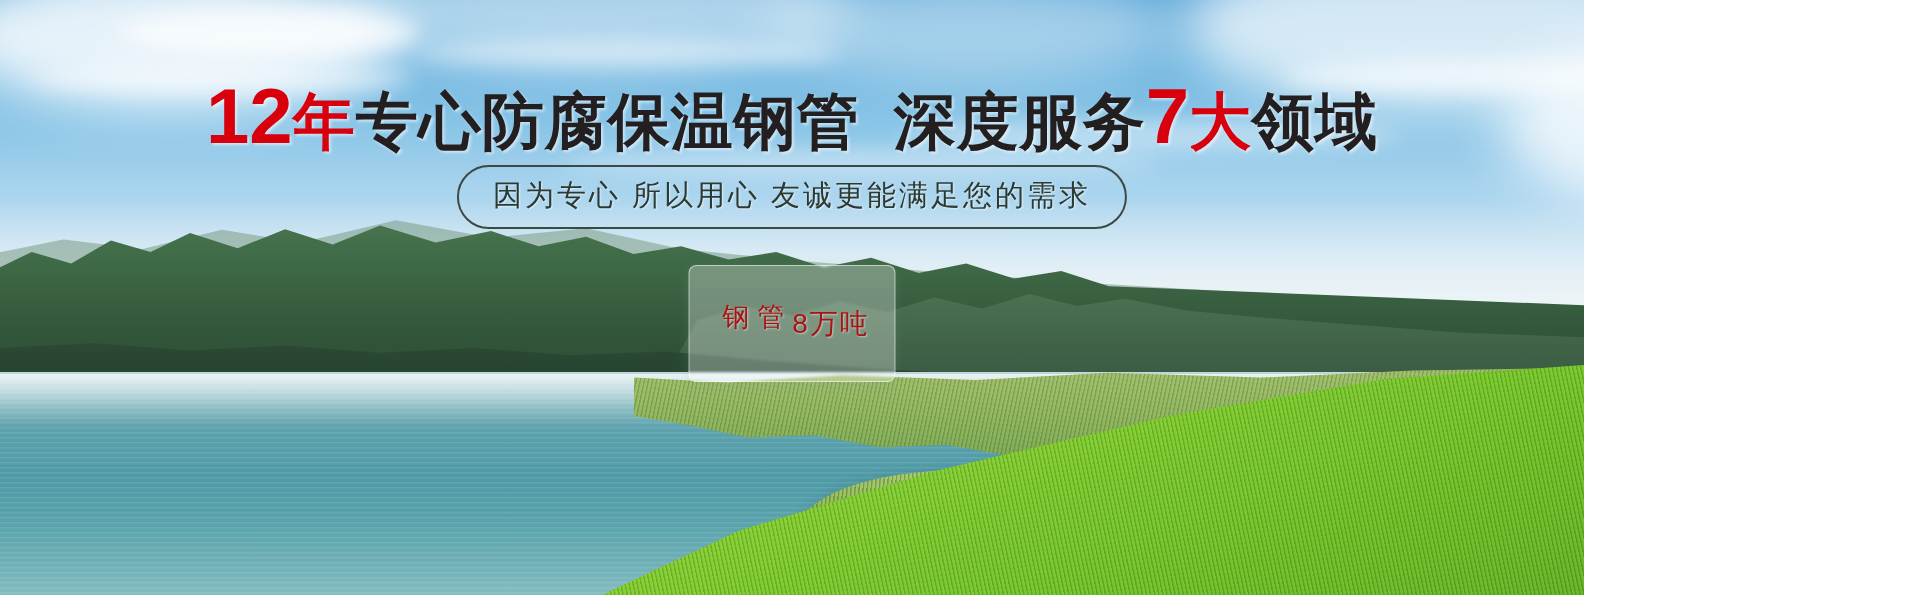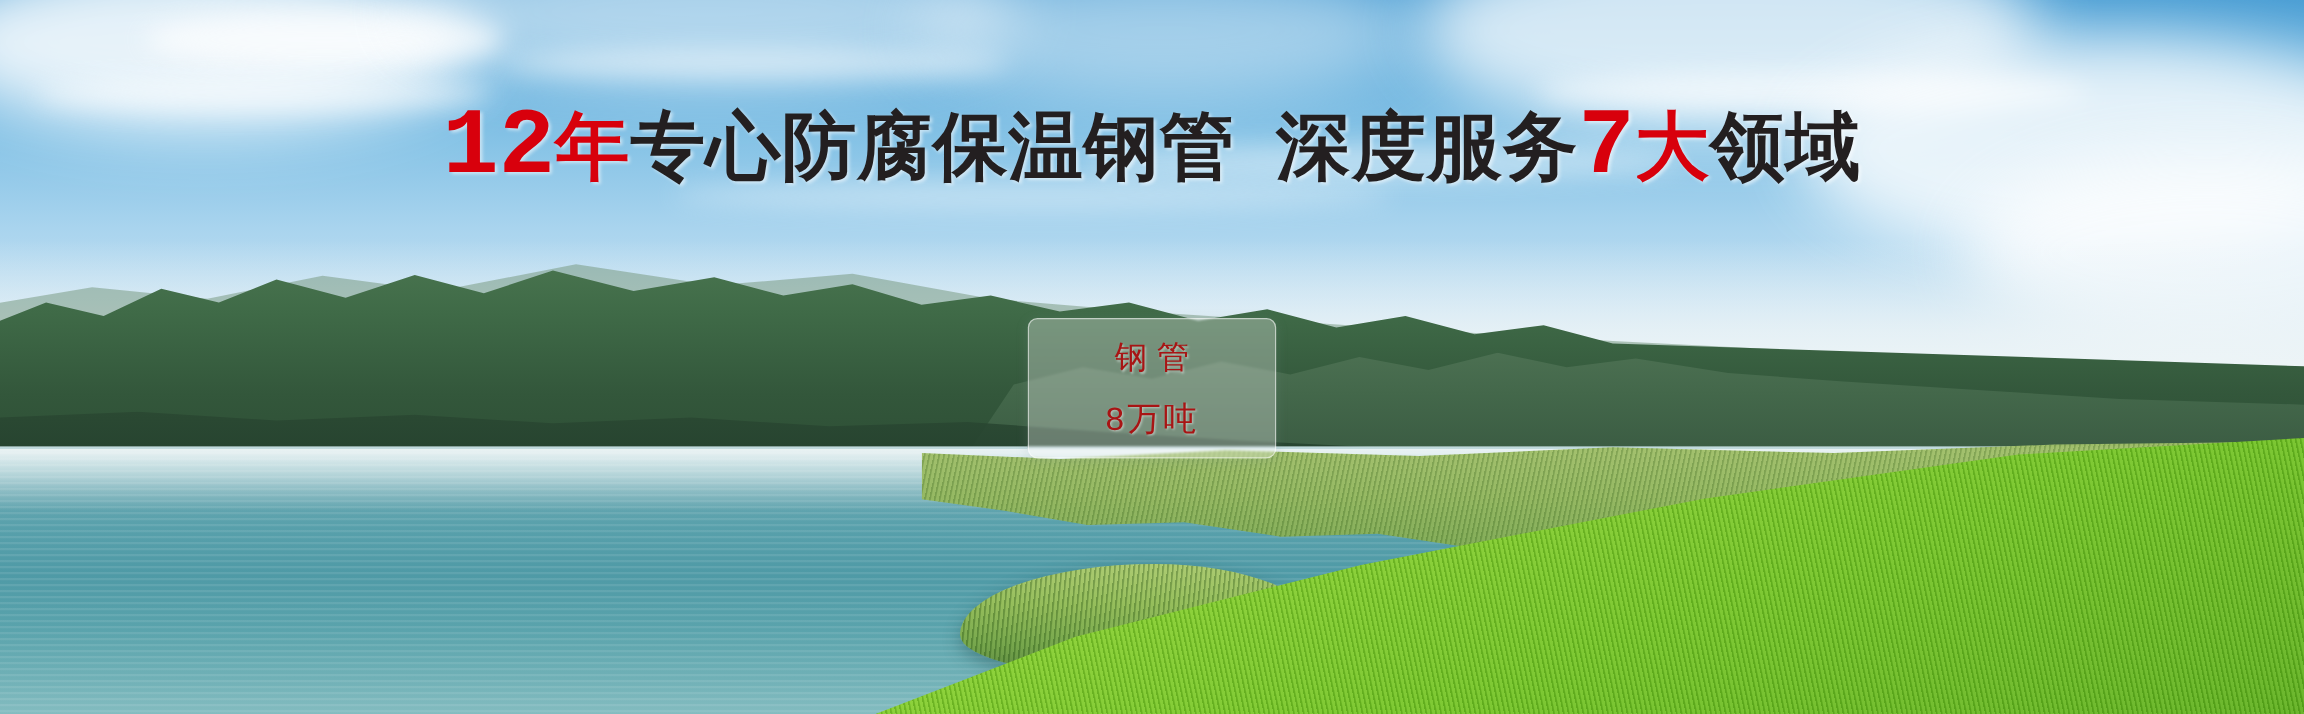--- a/index.html
+++ b/index.html
@@ -1,34 +1,33 @@
 <!DOCTYPE html>
 <html lang="zh"><head>
 <meta charset="utf-8">
 <title>Banner</title>
 <style>
   html,body{margin:0;padding:0;background:#fff;}
   body{font-family:"Liberation Sans","DejaVu Sans",sans-serif;}
 
   .banner{
     position:relative;
-    width:1920px;
+    width:1584px;
     height:595px;
     overflow:hidden;
     
     background:linear-gradient(to bottom,
         #4a9ed4 0%,
         #63aedc 8%,
         #86c3e6 20%,
         #a9d4ee 32%,
         #c6e1f2 44%,
         #dceaf2 54%,
         #e9f1f4 62%,
         #eef3f4 70%);
-    font-family:Liberation Mono, monospace;
   }
 
   
   .cloud{position:absolute;border-radius:50%;background:#ffffff;filter:blur(18px);pointer-events:none;}
   .cloud.soft{filter:blur(26px);}
   .cloud.wisp{filter:blur(10px);}
 
   
   .layer{position:absolute;left:0;width:100%;pointer-events:none;}
 
@@ -217,21 +216,21 @@
     gap:8px;
   }
   .card{
     width:205px;
     height:115px;
     border-radius:8px;
     background:rgba(255,255,255,.30);
     border:1px solid rgba(255,255,255,.55);
     box-shadow:0 2px 10px rgba(120,150,150,.18);
     display:flex;
-    flex-direction:column;
+    flex-direction:row;
     align-items:center;
     justify-content:center;
     backdrop-filter:blur(1px);
   }
   .card-title{
     font-size:27px;
     color:#a81414;
     letter-spacing:8px;
     text-indent:8px;
     margin-bottom:14px;
@@ -291,20 +290,21 @@
     <div class="grass-fg-tex"></div>
     <div class="grass-edge"></div>
   </div>
 
   <div class="content">
 
     <div class="headline">
       <span class="num">12</span><span class="red">年</span><span>专心防腐保温钢管</span><span class="gap"></span><span>深度服务</span><span class="num">7</span><span class="red">大</span><span>领域</span>
     </div>
 
+    <div class="subtitle-pill">因为专心 所以用心 友诚更能满足您的需求</div>
 
     <div class="cards">
 
       <div class="card">
         <div class="card-title">钢管</div>
         <div class="card-value"><span>8万吨</span></div>
       </div>
 
 
 

